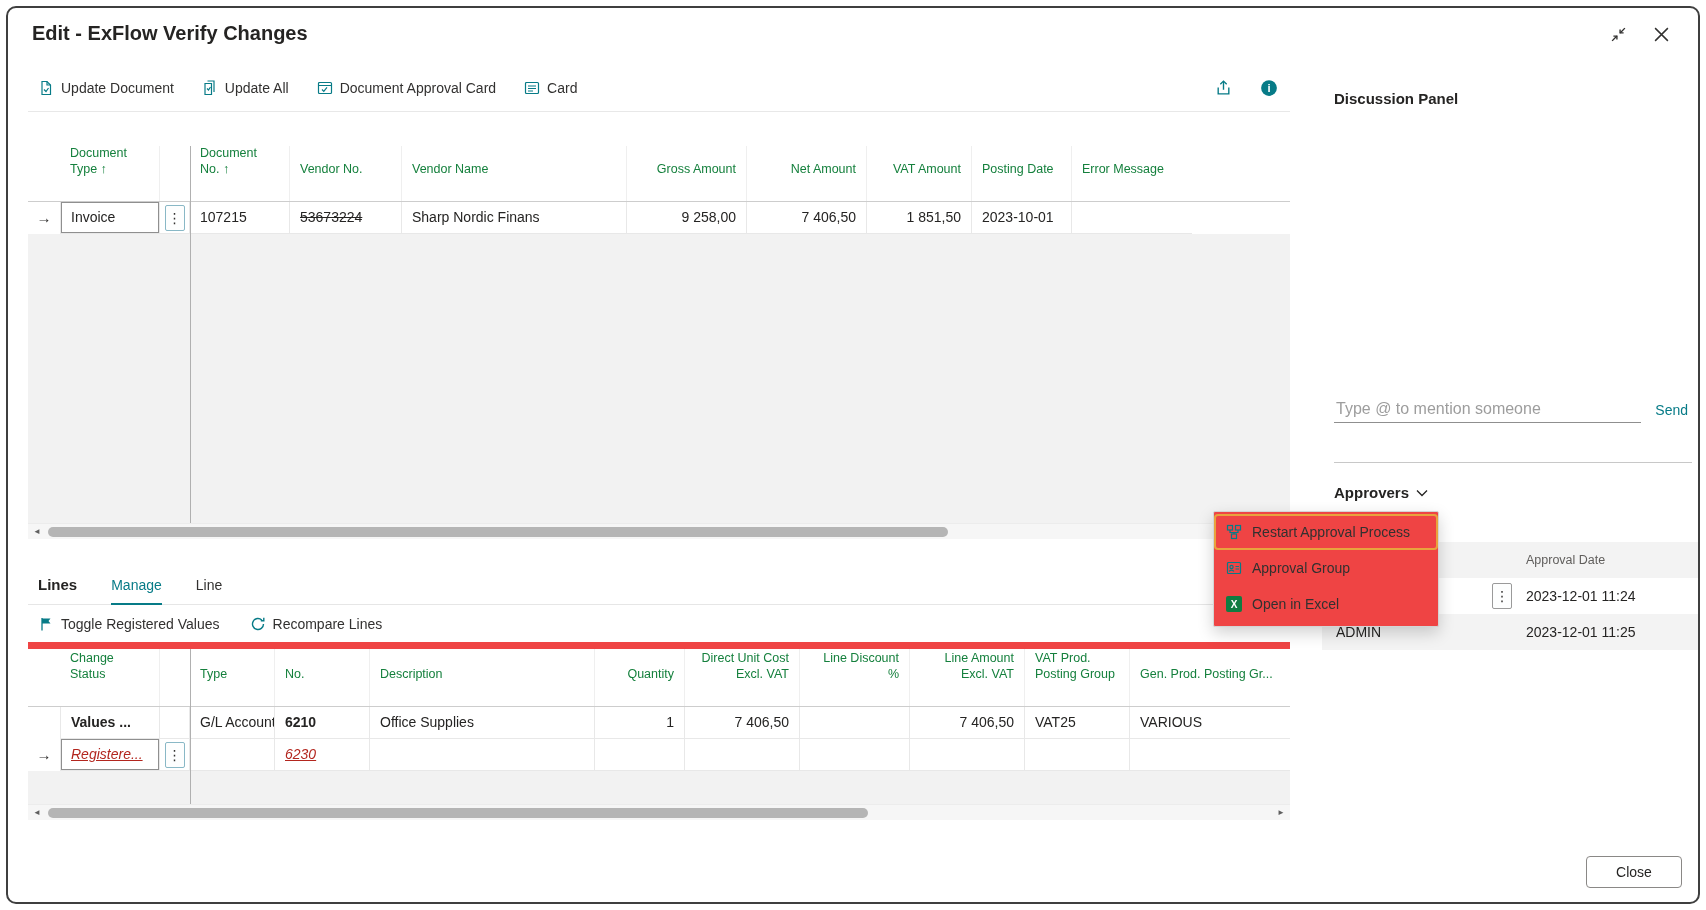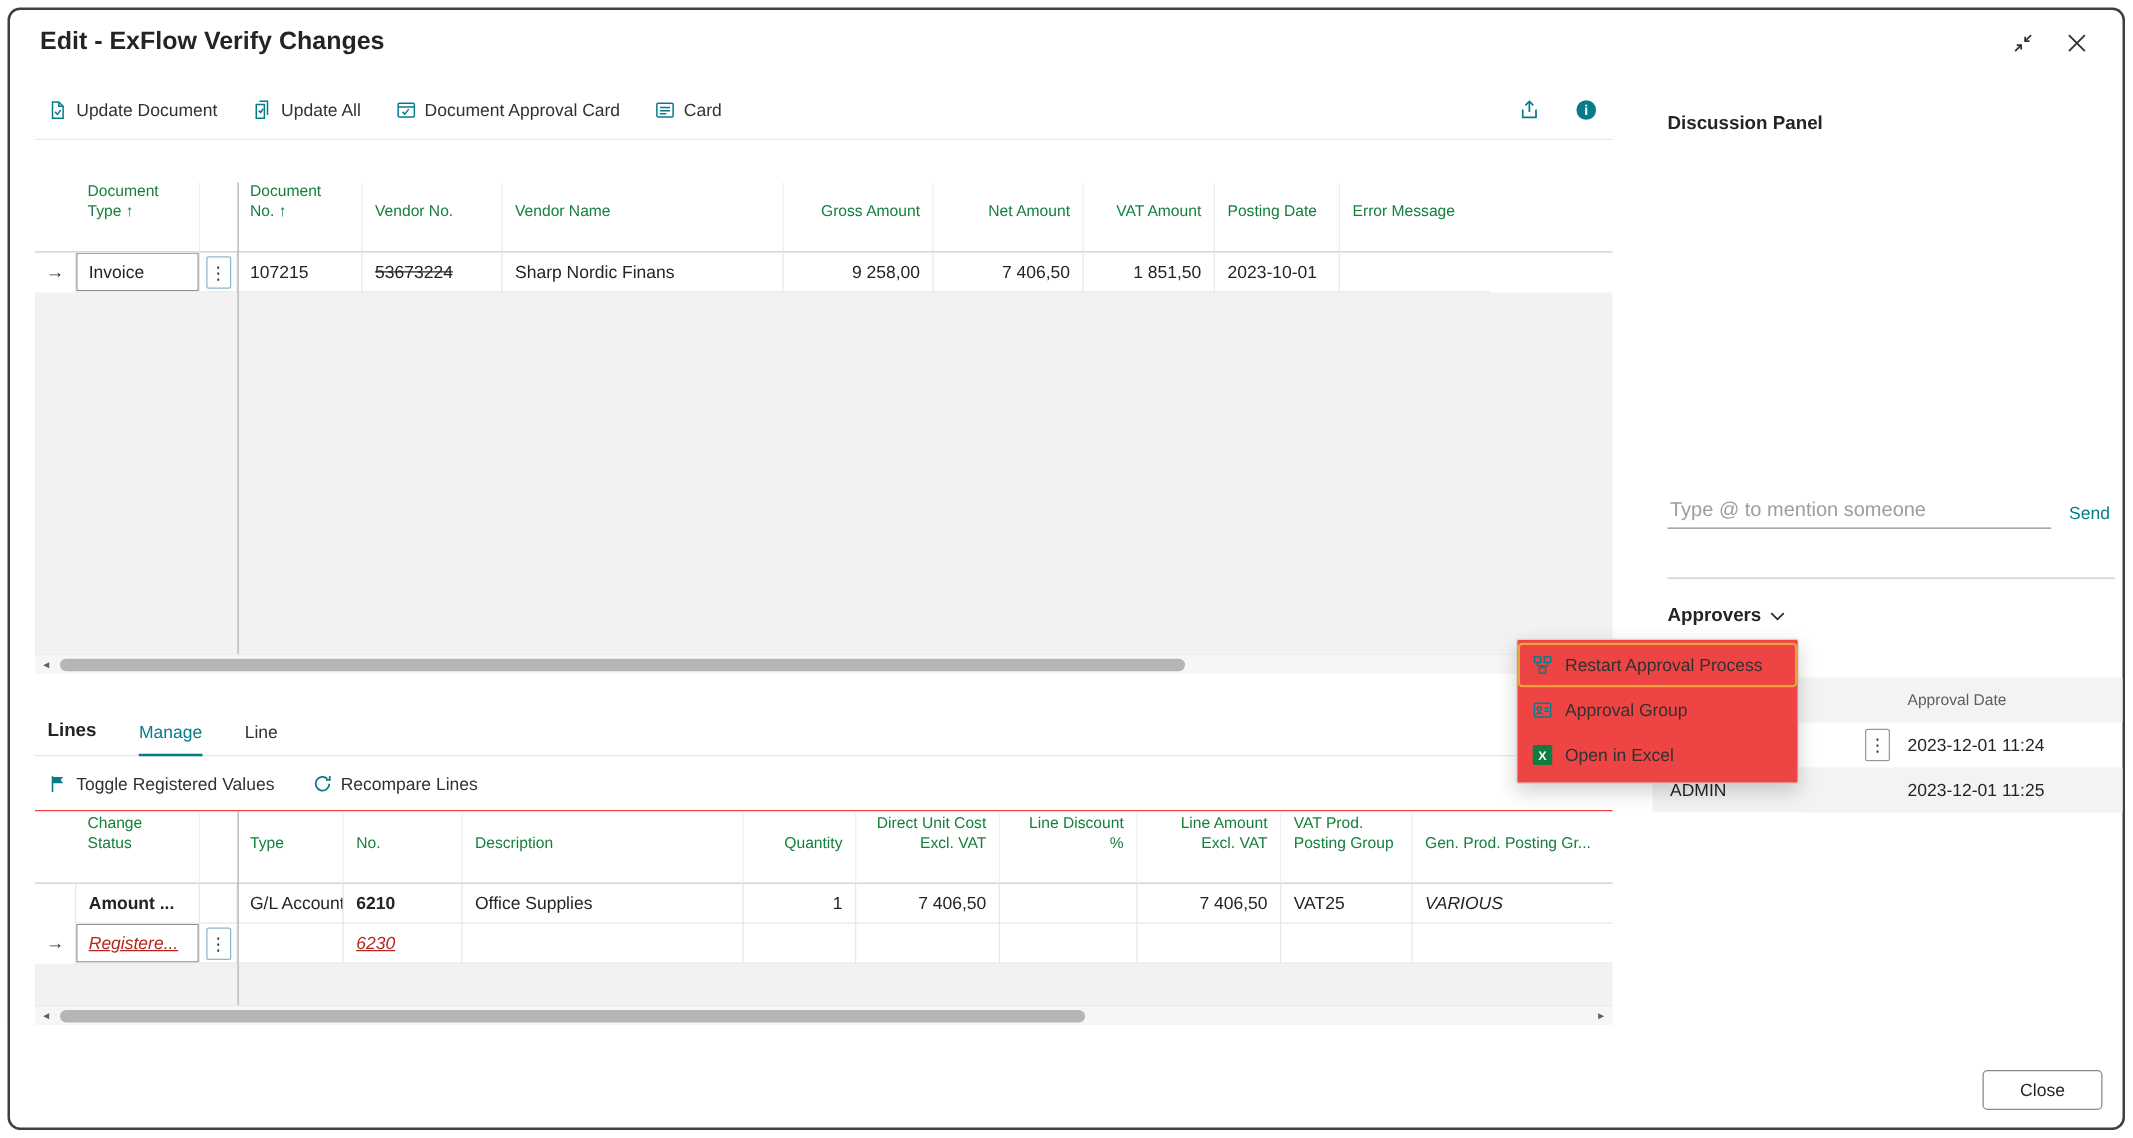--- a/index.html
+++ b/index.html
@@ -31,21 +31,21 @@
   .hcell { font-size:12.5px; color:#15803d; padding:4px 10px 24px; display:flex; align-items:flex-end; border-right:1px solid #efefef; line-height:1.3; overflow:hidden; }
   .hcell.num { justify-content:flex-end; text-align:right; }
   .hcell.ind, .hcell.menu { border-right:none; }
   .hcell.last { border-right:none; }
 
   .bcell { height:32px; line-height:30px; padding:0 10px; font-size:14px; color:#252423; border-right:1px solid #e8e8e8; border-bottom:1px solid #e8e8e8; white-space:nowrap; overflow:hidden; }
   .grid-row .bcell:nth-child(2) { border-left:1px solid #e8e8e8; }
   .bcell.num { text-align:right; }
   .bcell.ind { border:none; display:flex; align-items:center; justify-content:center; padding:0; }
   .bcell.menu { padding:0 4px; display:flex; align-items:center; justify-content:center; }
-  .bcell.last { border-right:none;font-style:italic; }
+  .bcell.last { border-right:none; }
   .bcell.bold { font-weight:700; }
   .focus-cell { box-shadow: inset 0 0 0 1px #8f8f8f; }
 
   .rowarrow { font-size:15px; font-weight:600; color:#323130; }
   .link { color:#252423; cursor:pointer; }
   .struck { text-decoration:line-through; }
   .changed { color:#b3261e; font-style:italic; text-decoration:underline; cursor:pointer; }
   .dots { width:20px; height:26px; border:1px solid #89b8c6; background:#fdfefe; border-radius:2px; display:flex; align-items:center; justify-content:center; font-size:14px; color:#323130; cursor:pointer; }
   .dots.plain { border-color:#9a9a9a; }
 
@@ -59,21 +59,21 @@
   .hs-thumb { position:absolute; top:3px; height:10px; background:#b5b5b5; border-radius:5px; cursor:pointer; }
   .docs-thumb { left:20px; width:900px; }
   .lines-thumb { left:20px; width:820px; }
 
   .lines-head { margin-top:26px; height:40px; display:flex; align-items:center; gap:34px; border-bottom:1px solid #e6e6e6; padding-left:10px; }
   .lines-title { font-size:15px; font-weight:600; color:#252423; }
   .tab { font-size:14px; color:#323130; height:100%; display:flex; align-items:center; position:relative; cursor:pointer; }
   .tab.active { color:#077b87; }
   .tab.active::after { content:""; position:absolute; left:0; right:0; bottom:-1px; height:2px; background:#077b87; }
 
-  .lines-toolbar { height:44px; display:flex; align-items:center; gap:30px; border-bottom:1px solid #ef4444; padding-left:10px; }
+  .lines-toolbar { height:44px; display:flex; align-items:center; gap:30px; border-bottom:7px solid #ef4444; padding-left:10px; }
 
   .freeze { position:absolute; left:162px; width:1px; background:#b0b0b0; }
   .f1 { top:82px; height:377px; }
   .f2 { top:585px; height:155px; }
 
   
   .side-panel { position:absolute; left:1314px; top:56px; width:378px; height:790px; }
   .dp-title { position:absolute; left:12px; top:26px; font-size:15px; font-weight:600; color:#252423;text-align:center; }
   .dp-input-row { position:absolute; left:12px; right:12px; top:332px; display:flex; align-items:flex-end; gap:14px; }
   .dp-input { flex:1; border:none; border-bottom:1px solid #8f8f8f; font-size:16px; padding:4px 2px; outline:none; background:transparent; color:#252423; }
@@ -257,21 +257,21 @@
         <div class="hcell num">Quantity</div>
         <div class="hcell num">Direct Unit Cost Excl. VAT</div>
         <div class="hcell num">Line Discount %</div>
         <div class="hcell num">Line Amount Excl. VAT</div>
         <div class="hcell">VAT Prod. Posting Group</div>
         <div class="hcell last">Gen. Prod. Posting Gr...</div>
       </div>
 
       <div class="grid-row line-cols">
         <div class="bcell ind"></div>
-        <div class="bcell bold">Amount ...</div>
+        <div class="bcell bold">Values ...</div>
         <div class="bcell menu"></div>
         <div class="bcell">G/L Account</div>
         <div class="bcell bold">6210</div>
         <div class="bcell">Office Supplies</div>
         <div class="bcell num">1</div>
         <div class="bcell num">7 406,50</div>
         <div class="bcell num"></div>
         <div class="bcell num">7 406,50</div>
         <div class="bcell">VAT25</div>
         <div class="bcell last">VARIOUS</div>

